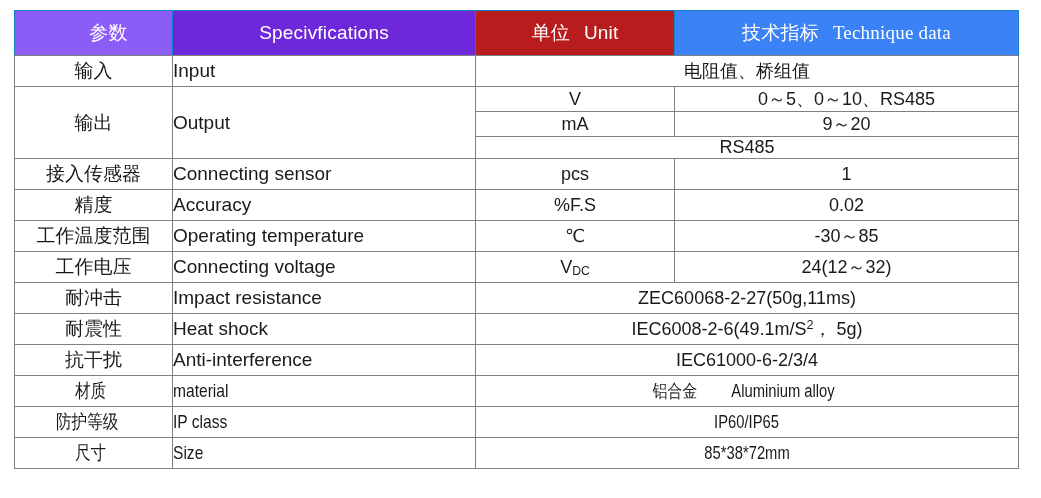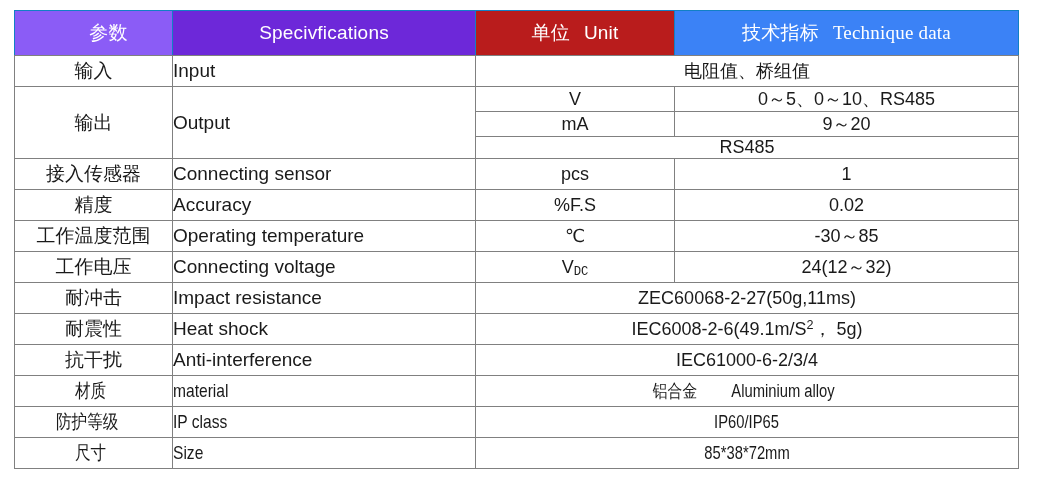--- a/index.html
+++ b/index.html
@@ -71,21 +71,21 @@
     transform-origin:center center;
     display:inline-block;
   }
   .cond-l{
     font-family:"Liberation Sans Narrow","Liberation Sans",sans-serif;
     transform:scaleX(.82);
     transform-origin:left center;
     display:inline-block;
   }
   .gap{display:inline-block;width:18px;}
-  sub{font-size:.68em;vertical-align:baseline;position:relative;top:.22em;font-family:Liberation Mono, monospace;}
+  sub{font-size:.68em;vertical-align:baseline;position:relative;top:.22em;}
   sup{font-size:.70em;vertical-align:baseline;position:relative;top:-.45em;}
   
   #spec-table{border:1px solid #3a3a3a;}
 </style>
 </head>
 <body>
 
 <table id="spec-table">
   <colgroup>
     <col style="width:158px">

